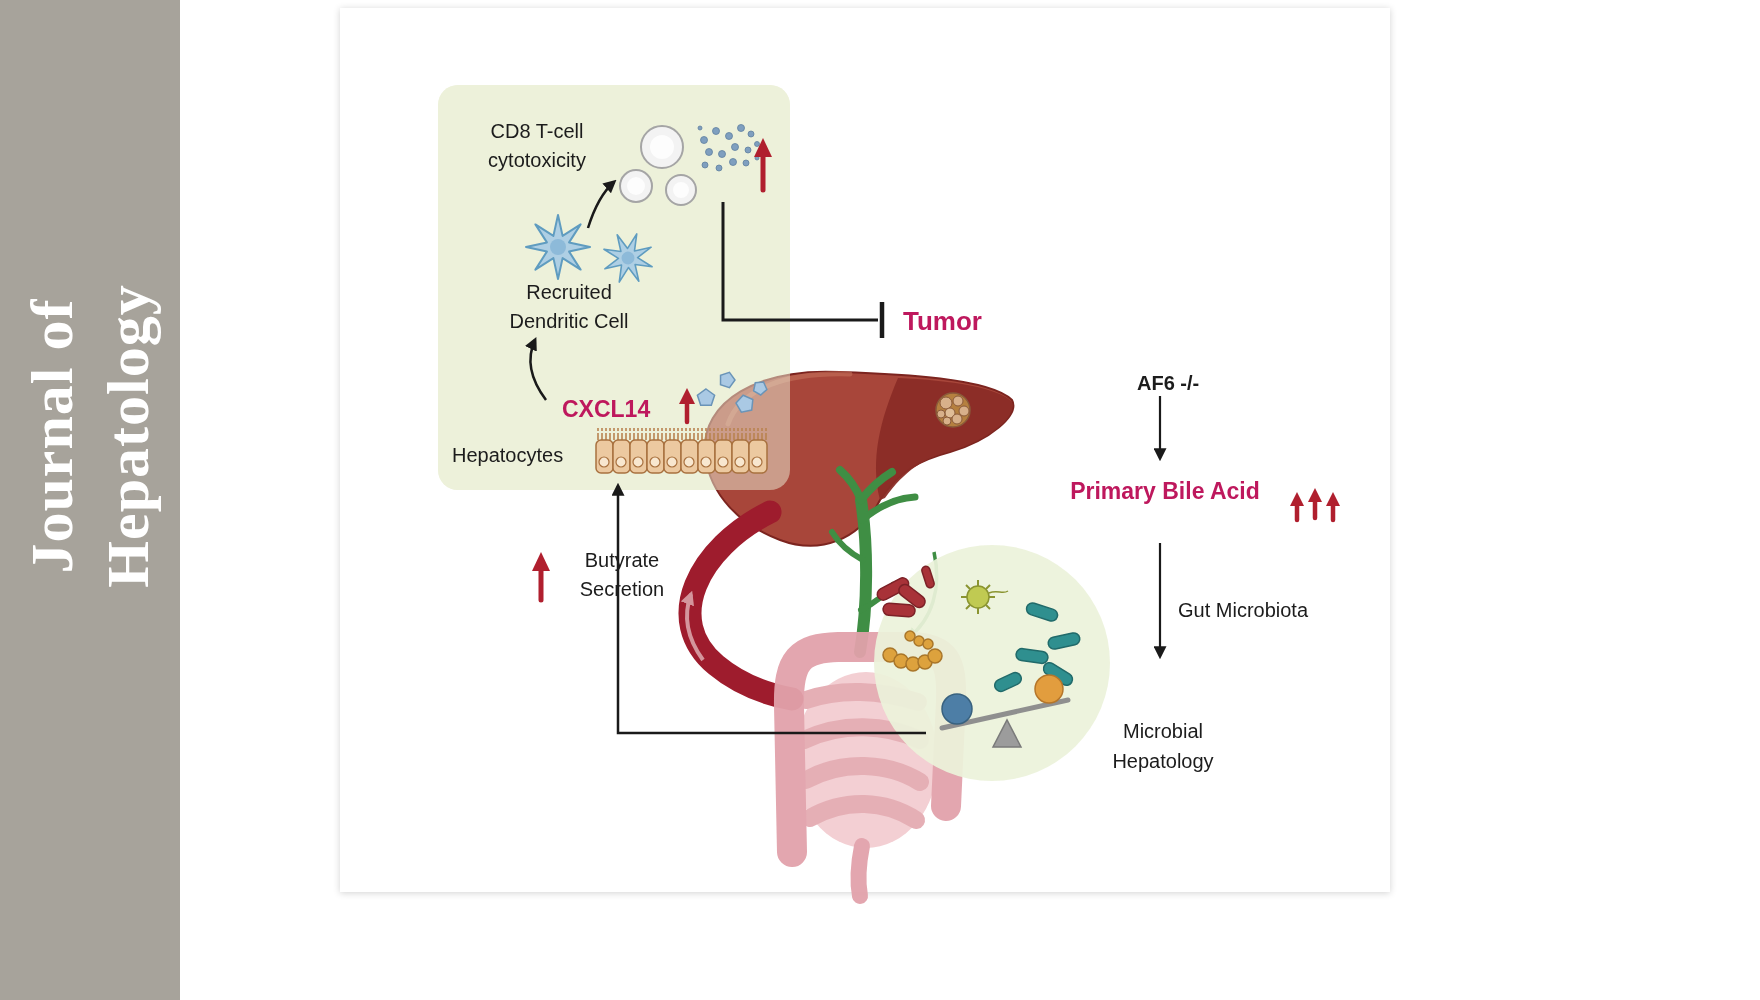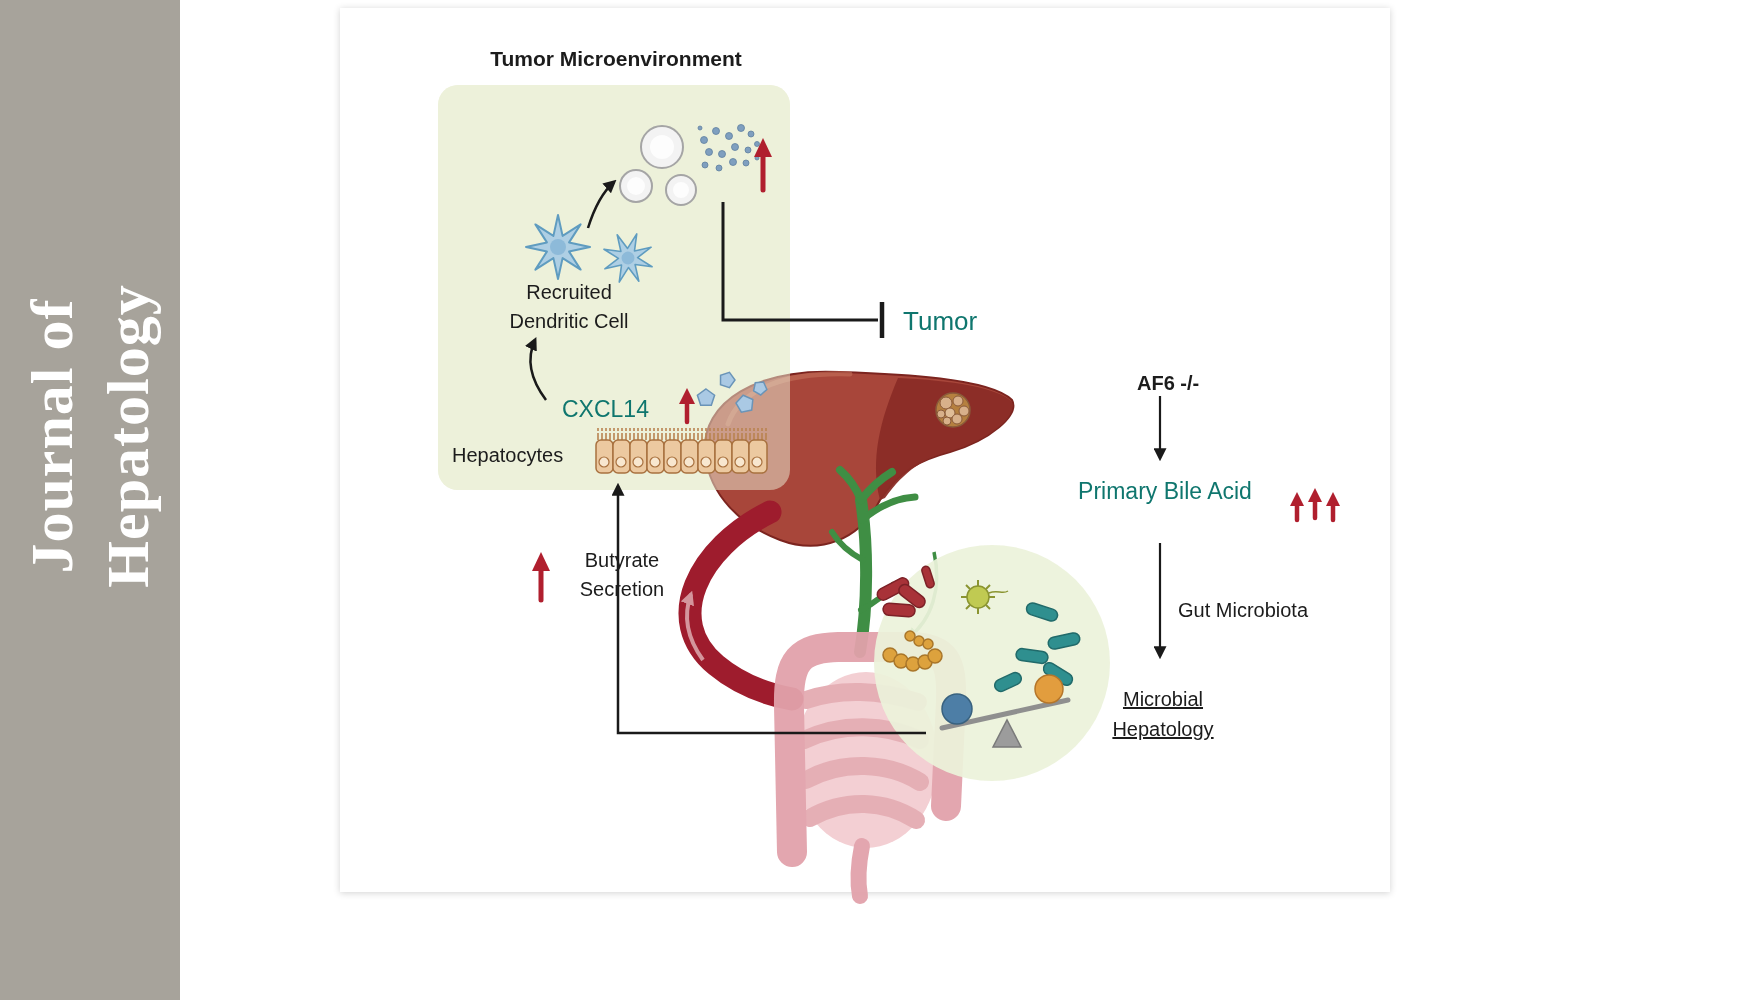--- a/index.html
+++ b/index.html
@@ -10,33 +10,33 @@
      transform:rotate(-90deg);text-align:center;color:#ffffff;
      font-family:"Liberation Serif",serif;font-weight:bold;font-size:60px;line-height:76px;
      letter-spacing:1px;}
   .card{position:absolute;left:340px;top:8px;width:1050px;height:884px;background:#ffffff;
         box-shadow:0 1px 7px rgba(0,0,0,0.18);}
   .tme-box{position:absolute;left:438px;top:85px;width:352px;height:405px;
            background:#edf1da;border-radius:20px;z-index:1;}
   svg.fig{position:absolute;left:0;top:0;z-index:2;}
   .lbl{position:absolute;z-index:3;color:#1c1c1c;}
   .c{text-align:center;}
-  .accent{color:#0f766e;font-weight:normal;}
+  .accent{color:#be185d;font-weight:bold;}
   .t20{font-size:20px;line-height:29px;}
   .tme-title{left:440px;top:47px;width:352px;font-size:21px;font-weight:bold;}
   .cd8{left:452px;top:117px;width:170px;}
   .dc{left:484px;top:278px;width:170px;text-align:center;}
   .cxcl14{left:562px;top:396px;font-size:23px;}
   .hep{left:452px;top:441px;}
   .tumor{left:903px;top:306px;font-size:26px;}
   .butyrate{left:566px;top:546px;width:112px;}
   .af6{left:1137px;top:369px;font-weight:bold;}
   .bile{left:1040px;top:476px;width:250px;font-size:23px;line-height:31px;}
   .gut{left:1178px;top:596px;}
-  .metab{left:1088px;top:684px;width:150px;line-height:30px;text-decoration:underline;}
+  .metab{left:1088px;top:716px;width:150px;line-height:30px;}
 </style>
 </head>
 <body>
 
 <div class="stage">
 
   <div class="sidebar">
     <div class="journal-title">
       <div>Journal of</div>
       <div>Hepatology</div>
@@ -257,22 +257,25 @@
     <g>
       <line x1="1297" y1="520" x2="1297" y2="503" stroke="#b01f2e" stroke-width="4.5" stroke-linecap="round"></line>
       <polygon points="1297,492 1290,506 1304,506" fill="#b01f2e"></polygon>
       <line x1="1315" y1="518" x2="1315" y2="499" stroke="#b01f2e" stroke-width="4.5" stroke-linecap="round"></line>
       <polygon points="1315,488 1308,502 1322,502" fill="#b01f2e"></polygon>
       <line x1="1333" y1="520" x2="1333" y2="503" stroke="#b01f2e" stroke-width="4.5" stroke-linecap="round"></line>
       <polygon points="1333,492 1326,506 1340,506" fill="#b01f2e"></polygon>
     </g>
   </svg>
 
-  <div class="lbl tme-title c">Tumor Microenvironment</div>
-
+
+  <div class="lbl cd8 c t20">
+    <div>CD8 T-cell</div>
+    <div>cytotoxicity</div>
+  </div>
 
   <div class="lbl dc t20">
     <div>Recruited</div>
     <div>Dendritic Cell</div>
   </div>
 
   <div class="lbl cxcl14 accent">CXCL14</div>
 
   <div class="lbl hep t20">Hepatocytes</div>
 

